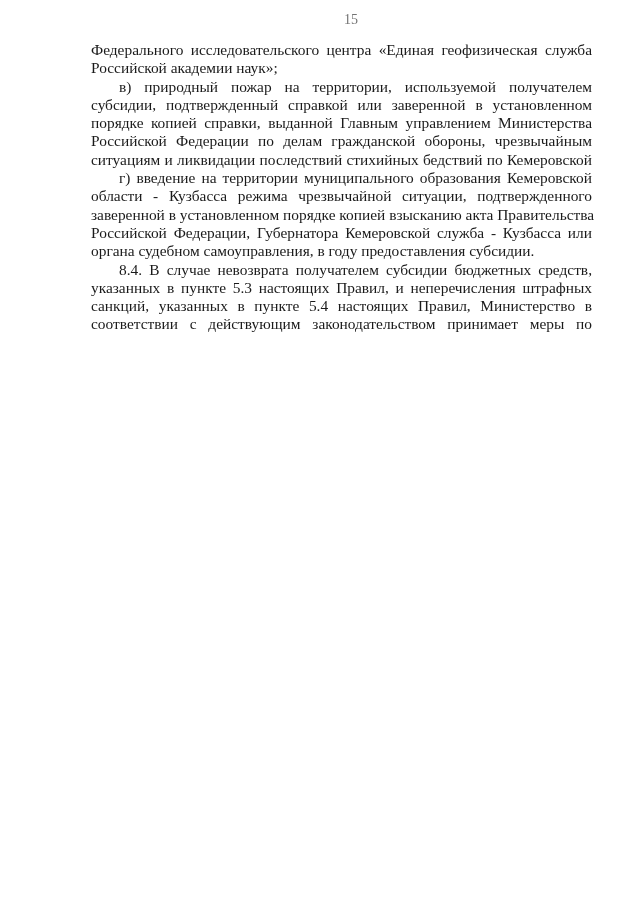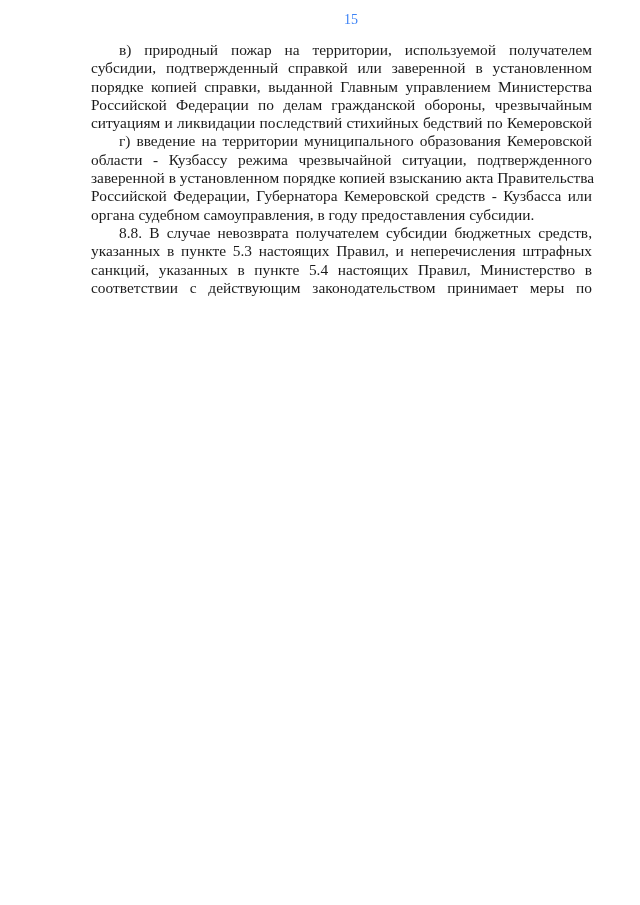--- a/index.html
+++ b/index.html
@@ -1,49 +1,53 @@
 <!DOCTYPE html>
 <html><head>
 <meta charset="utf-8">
 <style>
   html, body { margin: 0; padding: 0; background: #ffffff; }
   body { width: 640px; height: 905px; position: relative; overflow: hidden; }
   .page-number {
     position: absolute; top: 12px; left: 0; width: 640px;
     text-align: center; padding-left: 62px; box-sizing: border-box;
-    font-family: "Liberation Serif", serif; font-size: 14px; color: #3b82f6;
+    font-family: "Liberation Serif", serif; font-size: 14px; color: #737373;
   }
   .body-text {
     position: absolute; top: 41px; left: 91px; width: 501px;
     font-family: "Liberation Serif", serif; font-size: 15.4px;
     line-height: 18.3px; color: #1a1a1a;
   }
   .para { margin: 0; text-align: justify; text-align-last: left; }
   .para .ln { display: block; text-align: justify; text-align-last: justify; white-space: nowrap; }
   .para .ln.last { text-align-last: left; }
 </style>
 </head>
 <body>
 
 <div class="page-number">15</div>
 
 <div class="body-text">
   <p class="para">
+    <span class="ln">Федерального исследовательского центра «Единая геофизическая служба</span>
+    <span class="ln last">Российской академии наук»;</span>
+  </p>
+  <p class="para">
     <span class="ln" style="padding-left:28px">в) природный пожар на территории, используемой получателем</span>
     <span class="ln">субсидии, подтвержденный справкой или заверенной в установленном</span>
     <span class="ln">порядке копией справки, выданной Главным управлением Министерства</span>
     <span class="ln">Российской Федерации по делам гражданской обороны, чрезвычайным</span>
     <span class="ln">ситуациям и ликвидации последствий стихийных бедствий по Кемеровской</span>
   </p>
   <p class="para">
     <span class="ln" style="padding-left:28px">г) введение на территории муниципального образования Кемеровской</span>
-    <span class="ln">области - Кузбассу режима чрезвычайной ситуации, подтвержденного</span>
+    <span class="ln">области - Кузбасса режима чрезвычайной ситуации, подтвержденного</span>
     <span class="ln">заверенной в установленном порядке копией взысканию акта Правительства</span>
-    <span class="ln">Российской Федерации, Губернатора Кемеровской средств - Кузбасса или</span>
+    <span class="ln">Российской Федерации, Губернатора Кемеровской служба - Кузбасса или</span>
     <span class="ln last">органа судебном самоуправления, в году предоставления субсидии.</span>
   </p>
   <p class="para">
-    <span class="ln" style="padding-left:28px">8.8. В случае невозврата получателем субсидии бюджетных средств,</span>
+    <span class="ln" style="padding-left:28px">8.4. В случае невозврата получателем субсидии бюджетных средств,</span>
     <span class="ln">указанных в пункте 5.3 настоящих Правил, и неперечисления штрафных</span>
     <span class="ln">санкций, указанных в пункте 5.4 настоящих Правил, Министерство в</span>
     <span class="ln">соответствии с действующим законодательством принимает меры по</span>
   </p>
 </div>
 
 </body></html>

